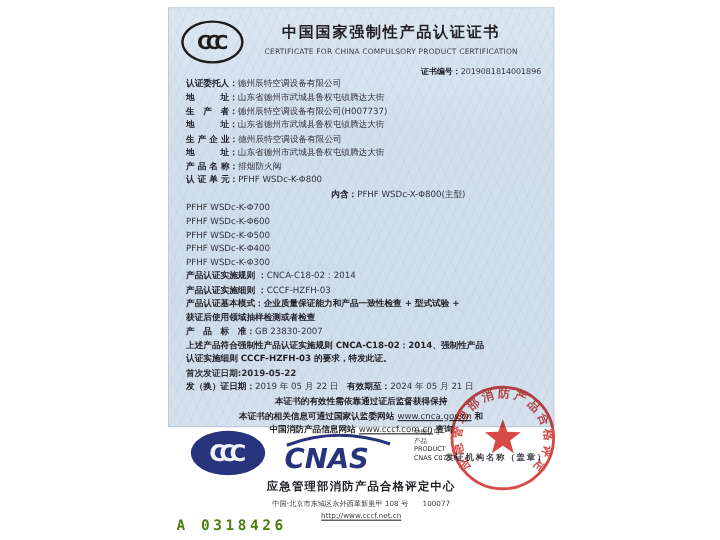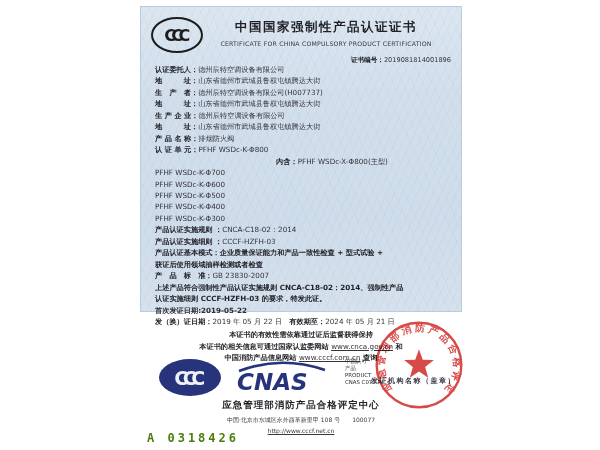--- a/index.html
+++ b/index.html
@@ -3,21 +3,21 @@
 <meta charset="utf-8">
 <style>
   html,body{margin:0;padding:0;}
   body{
     width:600px;height:450px;position:relative;overflow:hidden;
     background:#ffffff;
     font-family:"DejaVu Sans","Liberation Sans",sans-serif;
     -webkit-font-smoothing:antialiased;
   }
   .paper{
-    position:absolute;left:140px;top:6px;width:322px;height:306px;
+    position:absolute;left:140px;top:6px;width:322px;height:350px;
     background:
       repeating-linear-gradient(115deg, rgba(140,170,205,.10) 0 1px, rgba(0,0,0,0) 1px 7px),
       repeating-linear-gradient(65deg, rgba(140,170,205,.08) 0 1px, rgba(0,0,0,0) 1px 9px),
       linear-gradient(180deg,#dbe6f0 0%, #d2dfeb 30%, #cfdcea 70%, #d5e1ec 100%);
     border:1px solid #bccadb;
     box-sizing:border-box;
     color:#2e2e33;
   }
   .ccc-top{
     position:absolute;left:10px;top:10px;width:48px;height:32px;

